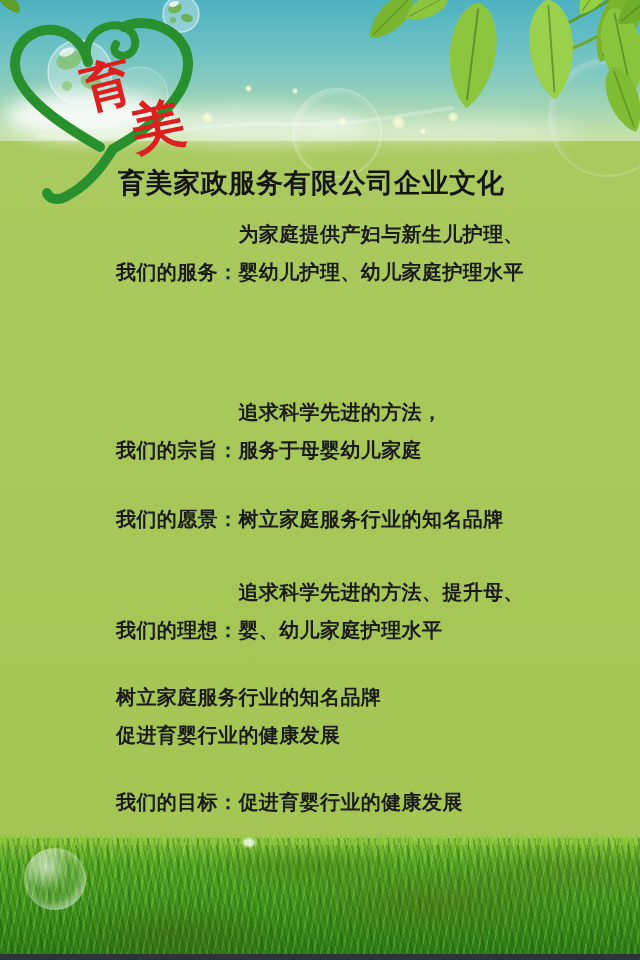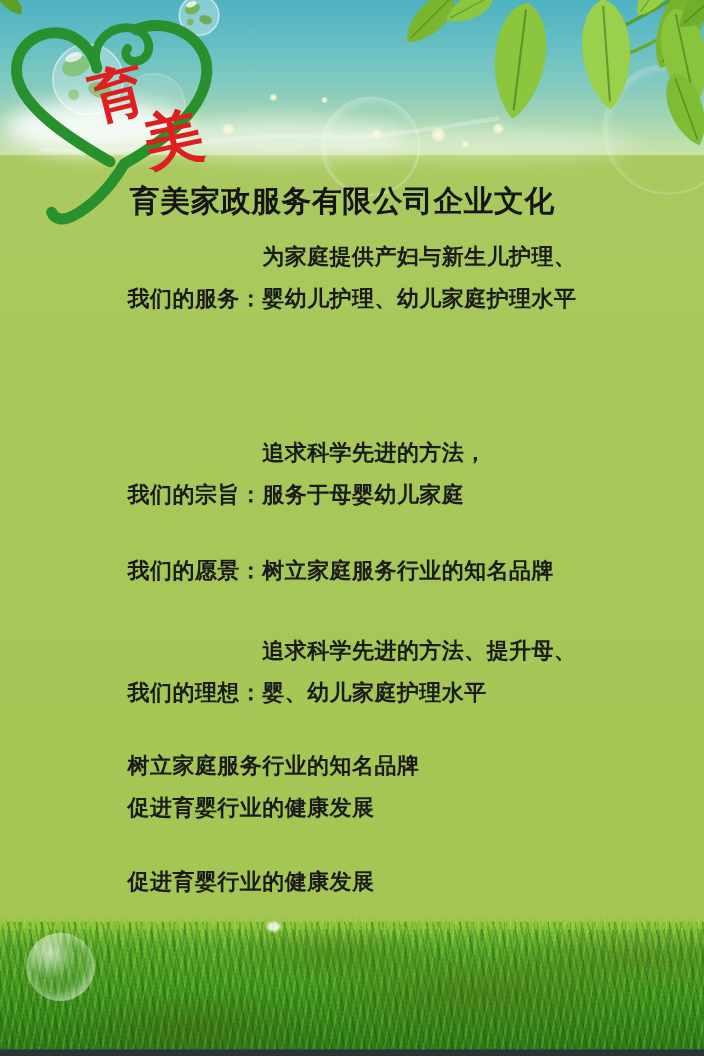--- a/index.html
+++ b/index.html
@@ -173,20 +173,21 @@
   </div>
 
   <div class="section" style="top:678px">
     <span class="content">
       <div class="line">树立家庭服务行业的知名品牌</div>
       <div class="line">促进育婴行业的健康发展</div>
     </span>
   </div>
 
   <div class="section" style="top:783px">
+    <span class="label">我们的目标：</span>
     <span class="content">
       <div class="line">促进育婴行业的健康发展</div>
       <div class="line"></div>
     </span>
   </div>
 
   <div class="grass"></div>
   <div class="grass-bubble"></div>
   <div class="grass-dot"></div>
   <div class="footer-strip"></div>

